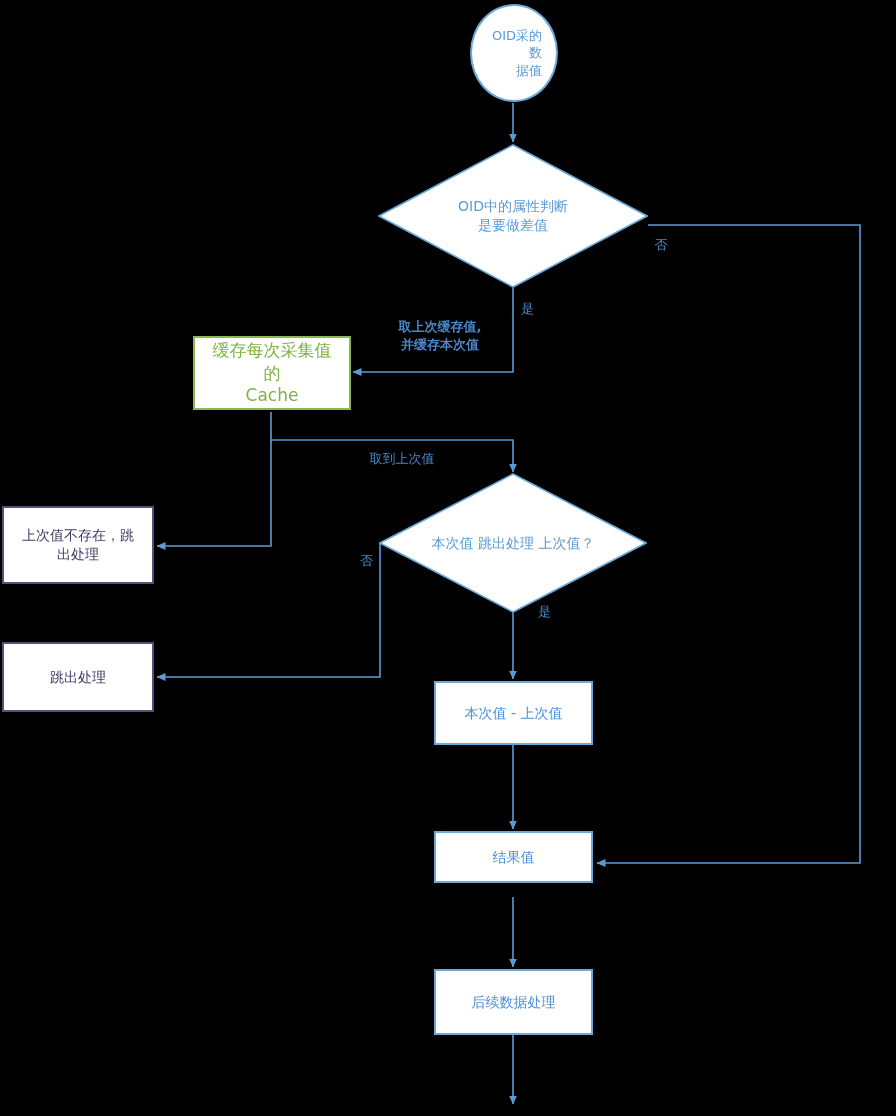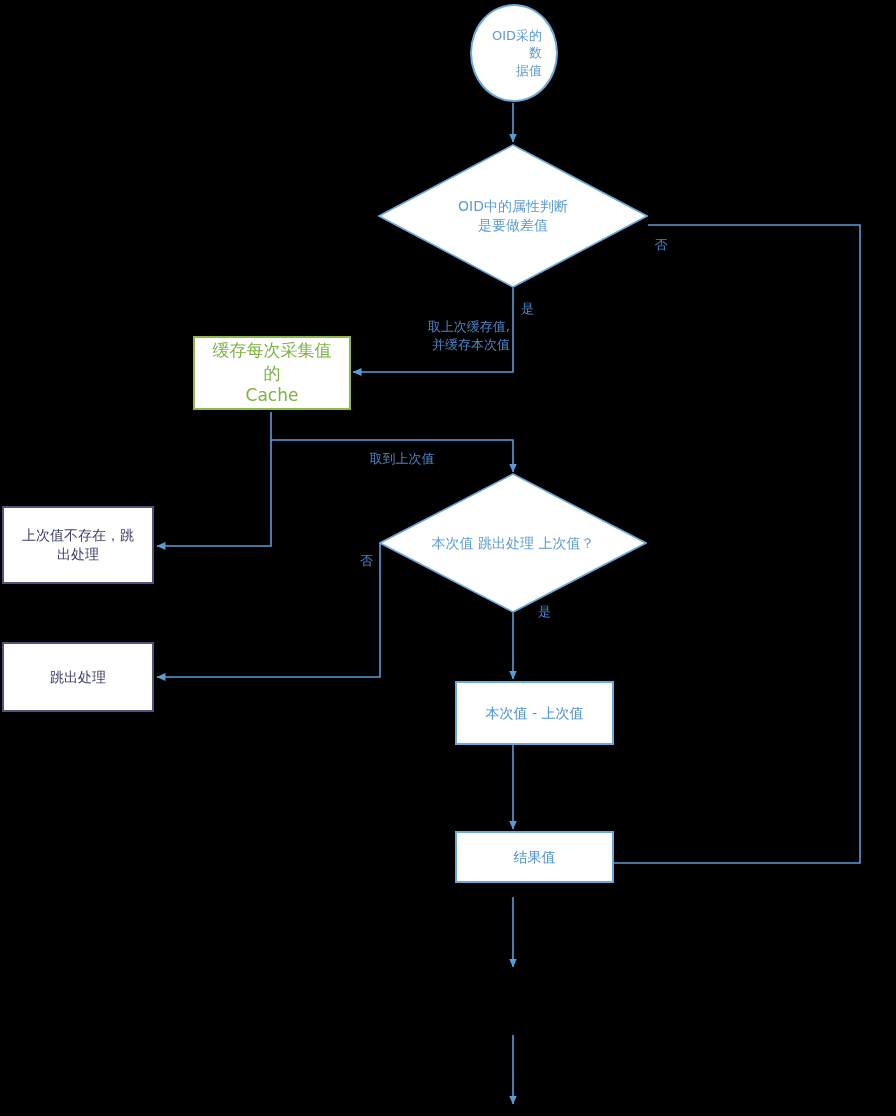--- a/index.html
+++ b/index.html
@@ -64,21 +64,20 @@
     z-index: 2;
     width: 86%;
   }
 
   .node-process {
     background: #ffffff;
     border: 2px solid #6aa9d8;
     color: #4a90d9;
     font-size: 14px;
     padding: 0 10px;
-    margin-left: 21px;
   }
 
   .node-cache {
     background: #ffffff;
     border: 2px solid #8db84a;
     color: #7cb342;
     font-size: 17px;
     padding: 0 10px;
   }
 
@@ -92,21 +91,21 @@
 
   
   .edge-label {
     position: absolute;
     color: #4a86c8;
     font-size: 13px;
     line-height: 1.35;
     white-space: pre-line;
     text-align: center;
   }
-  .edge-label.right { text-align: right; }
+  .edge-label.right { text-align: center; font-weight: bold; }
 </style>
 </head>
 <body>
 
 <div id="canvas">
 
   <svg id="wires" viewBox="0 0 896 1116" width="896" height="1116" xmlns="http://www.w3.org/2000/svg">
     <defs>
       <marker id="arrow" markerWidth="10" markerHeight="10" refX="8.5" refY="4" orient="auto" markerUnits="userSpaceOnUse">
         <path d="M0,0 L9,4 L0,8 z" fill="#5b9bd5"></path>
@@ -171,20 +170,23 @@
   </div>
 
   <div class="node node-process" style="left:434px; top:681px; width:159px; height:64px;">
     <span>本次值 - 上次值</span>
   </div>
 
   <div class="node node-process" style="left:434px; top:831px; width:159px; height:52px;">
     <span>结果值</span>
   </div>
 
+  <div class="node node-process" style="left:434px; top:969px; width:159px; height:66px;">
+    <span>后续数据处理</span>
+  </div>
 
   <div class="edge-label" style="left:646px; top:236px; width:30px;">否</div>
 
   <div class="edge-label" style="left:521px; top:300px; width:30px; text-align:left;">是</div>
 
   <div class="edge-label right" style="left:370px; top:318px; width:140px;">取上次缓存值,
 并缓存本次值</div>
 
   <div class="edge-label" style="left:344px; top:450px; width:116px;">取到上次值</div>
 

